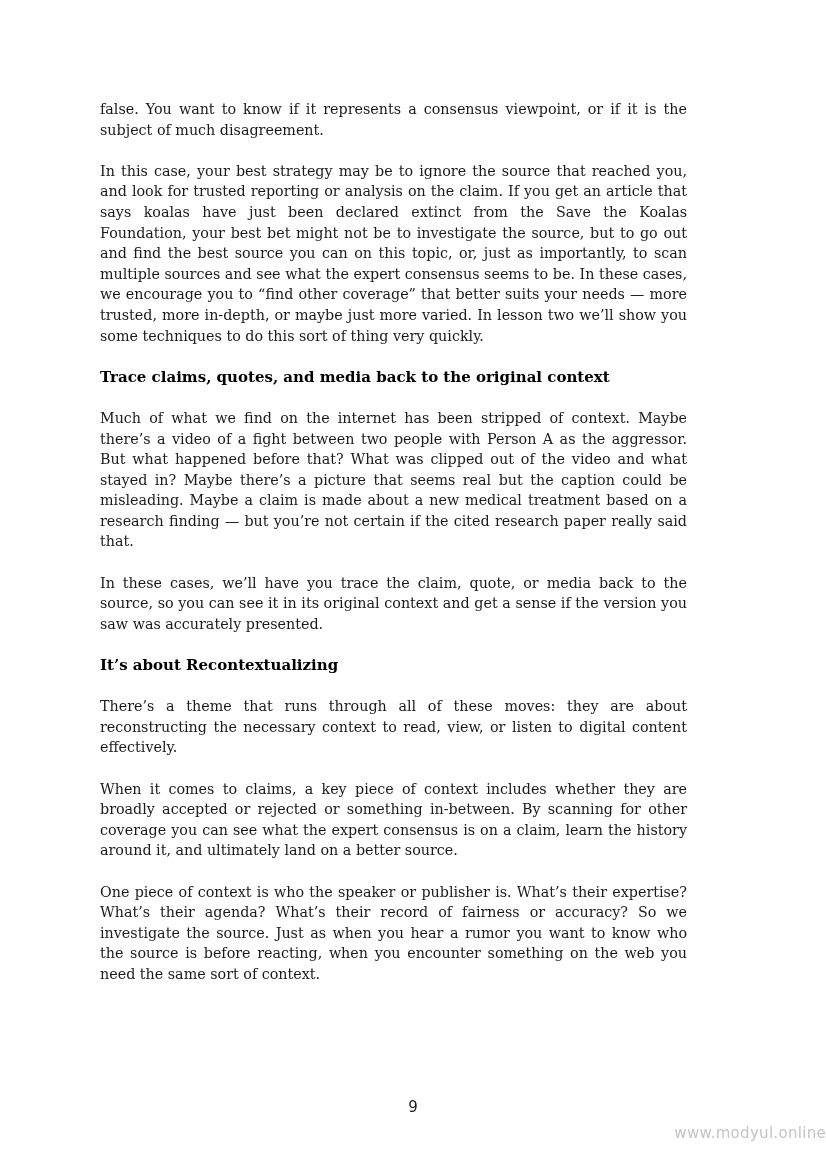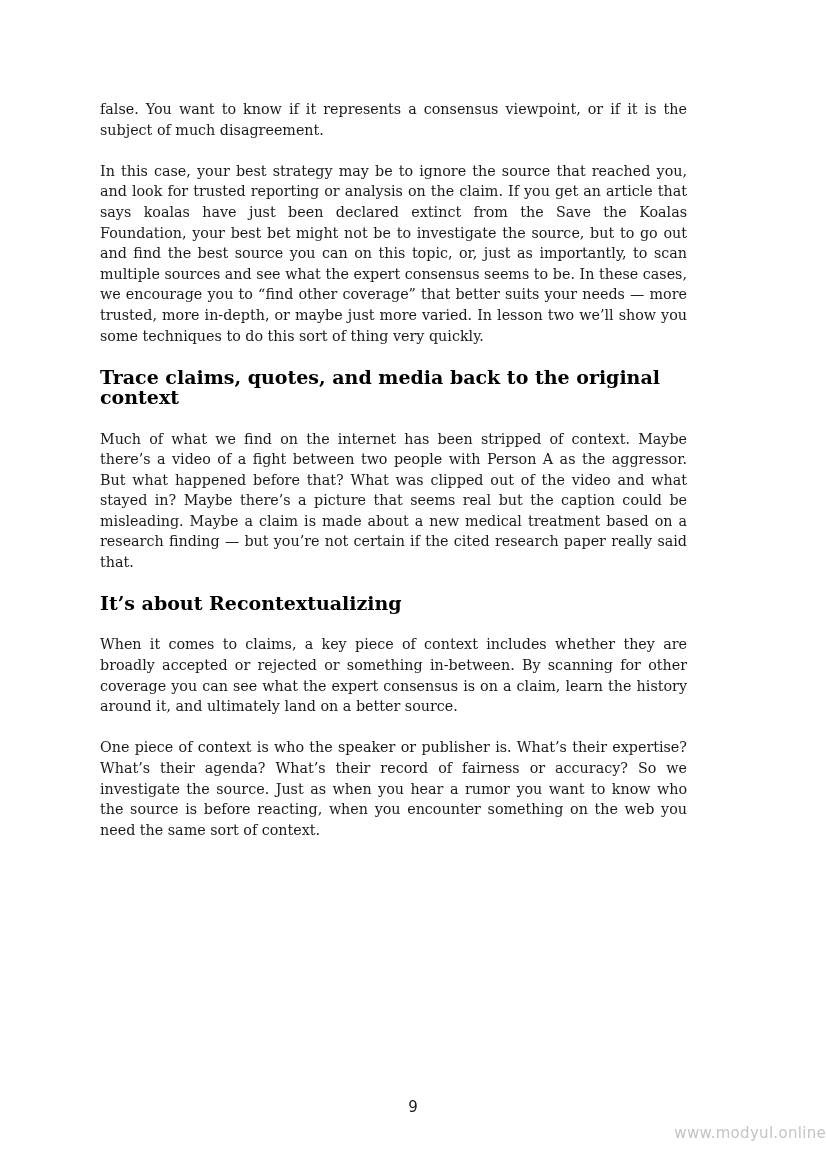--- a/index.html
+++ b/index.html
@@ -23,21 +23,21 @@
       line-height: 20.6px;
       color: #1a1a1a;
     }
     .page p {
       margin: 0 0 20.6px 0;
       text-align: justify;
       text-align-last: left;
     }
     .page h2 {
       margin: 0 0 20.6px 0;
-      font-size: 19px;
+      font-size: 15px;
       line-height: 20.6px;
       font-weight: bold;
       color: #000000;
     }
     .page-number {
       position: absolute;
       left: 0;
       width: 826px;
       top: 1098px;
       text-align: center;
@@ -58,19 +58,21 @@
     }
   </style>
 </head>
 <body>
 
 <div class="page">
   <p>false. You want to know if it represents a consensus viewpoint, or if it is the subject of much disagreement.</p>
   <p>In this case, your best strategy may be to ignore the source that reached you, and look for trusted reporting or analysis on the claim. If you get an article that says koalas have just been declared extinct from the Save the Koalas Foundation, your best bet might not be to investigate the source, but to go out and find the best source you can on this topic, or, just as importantly, to scan multiple sources and see what the expert consensus seems to be. In these cases, we encourage you to “find other coverage” that better suits your needs — more trusted, more in-depth, or maybe just more varied. In lesson two we’ll show you some techniques to do this sort of thing very quickly.</p>
   <h2>Trace claims, quotes, and media back to the original context</h2>
   <p>Much of what we find on the internet has been stripped of context. Maybe there’s a video of a fight between two people with Person A as the aggressor. But what happened before that? What was clipped out of the video and what stayed in? Maybe there’s a picture that seems real but the caption could be misleading. Maybe a claim is made about a new medical treatment based on a research finding — but you’re not certain if the cited research paper really said that.</p>
+  <p>In these cases, we’ll have you trace the claim, quote, or media back to the source, so you can see it in its original context and get a sense if the version you saw was accurately presented.</p>
   <h2>It’s about Recontextualizing</h2>
+  <p>There’s a theme that runs through all of these moves: they are about reconstructing the necessary context to read, view, or listen to digital content effectively.</p>
   <p>When it comes to claims, a key piece of context includes whether they are broadly accepted or rejected or something in-between. By scanning for other coverage you can see what the expert consensus is on a claim, learn the history around it, and ultimately land on a better source.</p>
   <p>One piece of context is who the speaker or publisher is. What’s their expertise? What’s their agenda? What’s their record of fairness or accuracy? So we investigate the source. Just as when you hear a rumor you want to know who the source is before reacting, when you encounter something on the web you need the same sort of context.</p>
 </div>
 
 <div class="page-number">9</div>
 <div class="watermark">www.modyul.online</div>
 
 </body></html>

